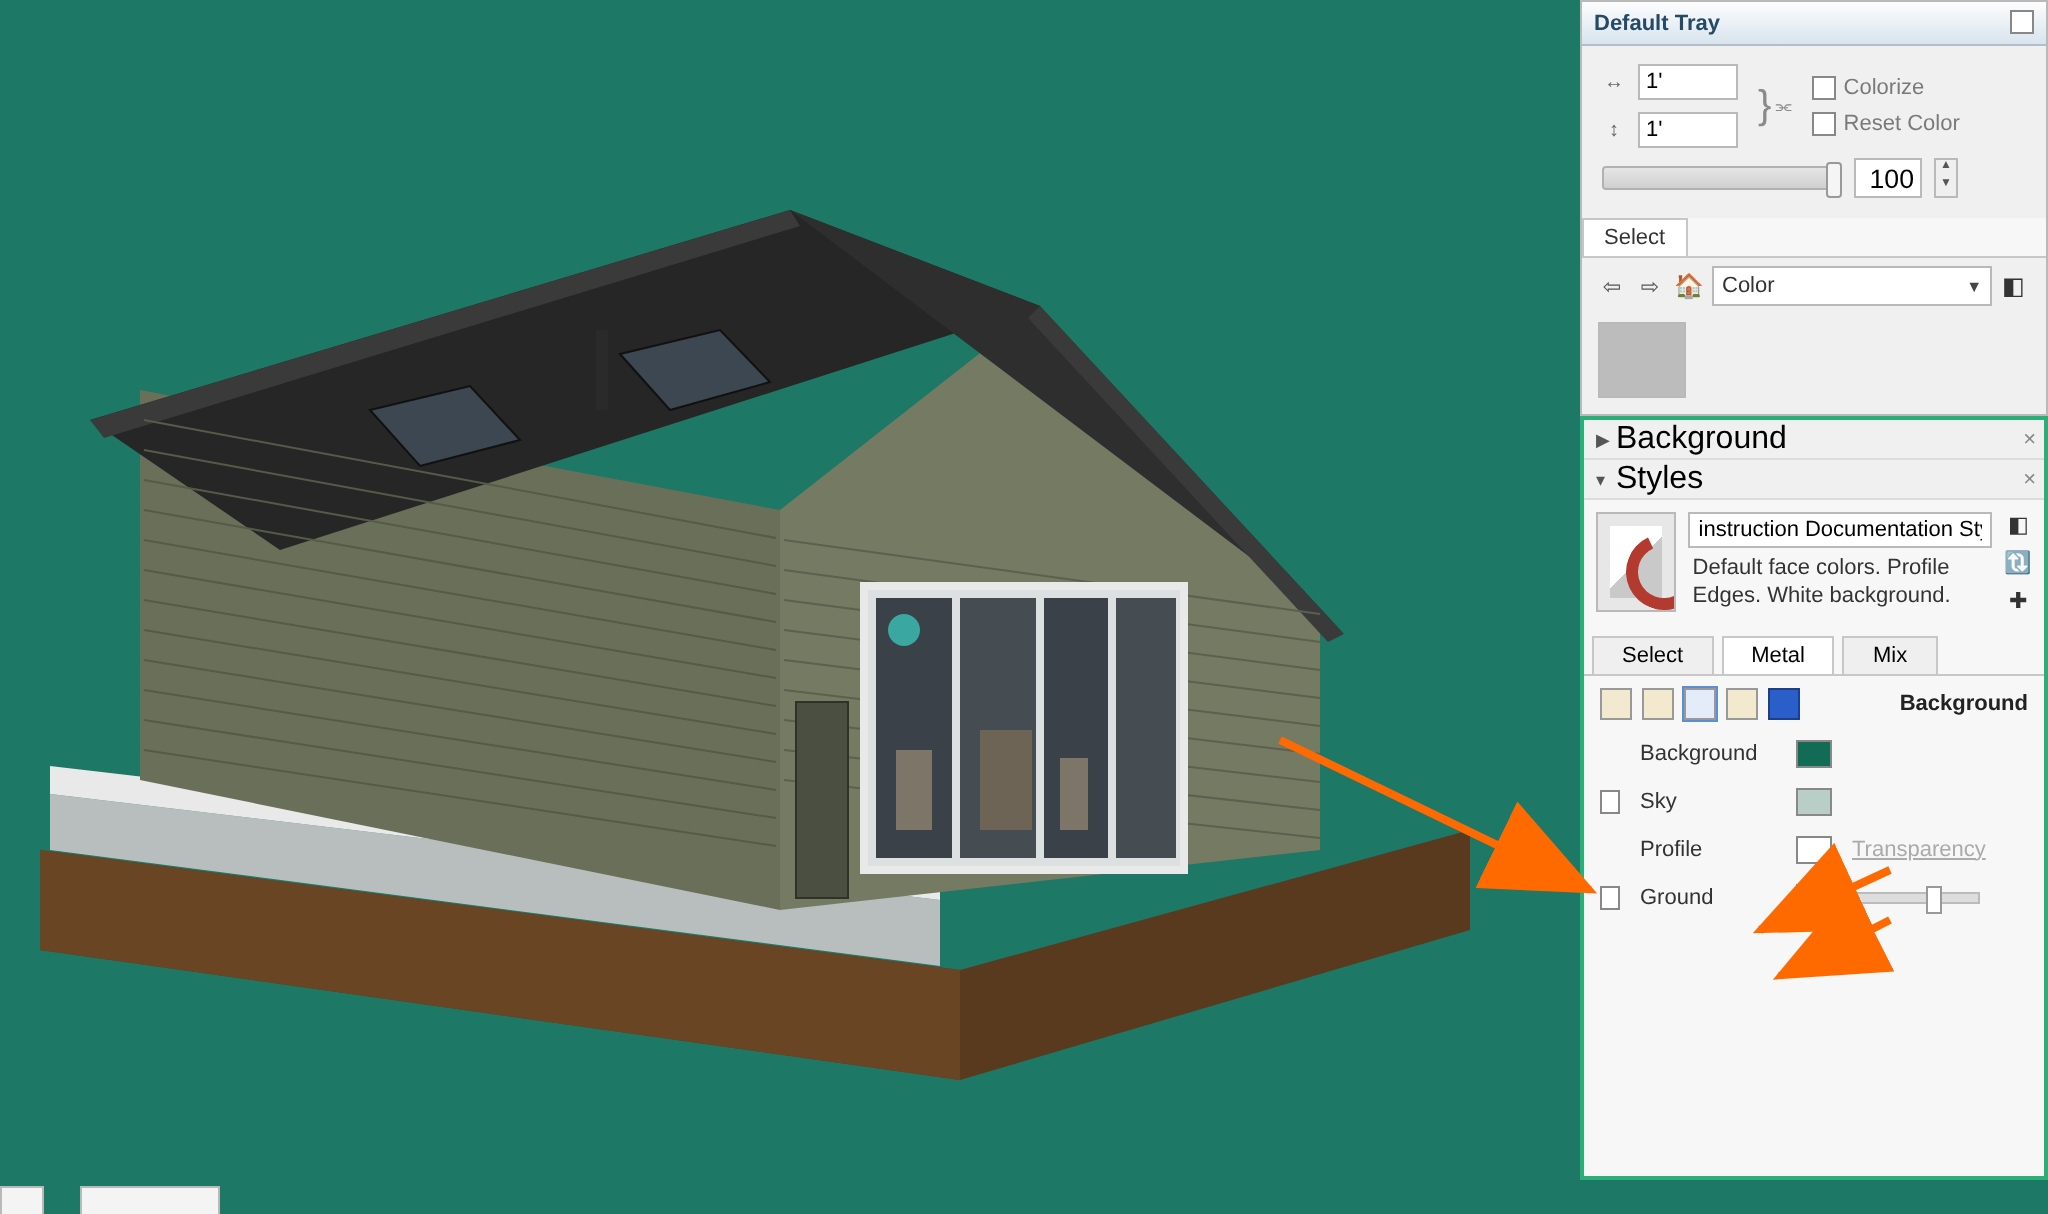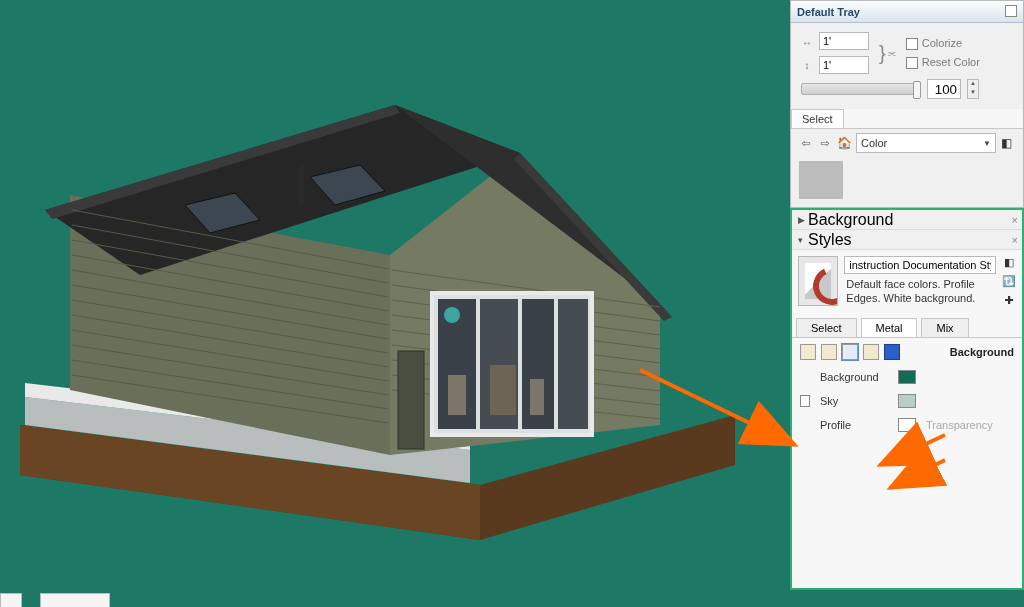--- a/index.html
+++ b/index.html
@@ -74,21 +74,21 @@
   .edit-icons .cube { width:16px; height:16px; border:1px solid #999; background:#f3e9cf; }
   .edit-icons .cube.sel { outline:1px solid #5a8fd6; background:#e3ecf8; }
   .edit-icons .cube.blue { background:#2a5fc9; border-color:#1b3f8a; }
   .edit-icons .sec-label { position:absolute; right:8px; font-weight:bold; font-size:11px; color:#222; }
 
   .prop-rows { padding:2px 8px 6px; display:flex; flex-direction:column; gap:6px; font-size:11px; }
   .prop-row { display:flex; align-items:center; gap:6px; height:18px; }
   .prop-row .pl { width:72px; color:#333; }
   .prop-row .cb-wrap { width:14px; display:flex; justify-content:center; }
   .swatch-sm { width:18px; height:14px; border:1px solid #888; }
-  .transp { color:#aaa; font-size:11px; margin-left:4px; }
+  .transp { color:#aaa; font-size:11px; margin-left:4px;text-decoration:underline; }
   .mini-slider { width:64px; height:6px; background:#ddd; border:1px solid #bbb; position:relative; margin-left:4px; }
   .mini-slider .thumb { position:absolute; left:36px; top:-4px; width:8px; height:14px; background:#fff; border:1px solid #999; }
   .muted { color:#aaa; }
 
   
   .arrows { position:absolute; inset:0; pointer-events:none; }
 </style>
 </head>
 <body>
 
@@ -272,20 +272,30 @@
           </span>
         <span class="pl">Sky</span>
         <span class="swatch-sm" style="background:#b9cec6"></span>
       </div>
       <div class="prop-row">
         <span class="cb-wrap"></span>
         <span class="pl">Profile</span>
         <span class="swatch-sm" style="background:#ffffff"></span>
         <span class="transp">Transparency</span>
       </div>
+      <div class="prop-row">
+        <span class="cb-wrap">
+            <span class="cb"></span>
+          </span>
+        <span class="pl">Ground</span>
+        <span class="swatch-sm" style="background:#d9d2b6"></span>
+        <span class="mini-slider">
+            <span class="thumb"></span>
+          </span>
+      </div>
     </div>
   </div>
 </div>
 
 <svg class="arrows" width="1024" height="607">
   <defs>
     <marker id="ah" markerWidth="14" markerHeight="12" refX="13" refY="6" orient="auto">
       <polygon points="0,0 14,6 0,12" fill="#ff6a00"></polygon>
     </marker>
   </defs>

